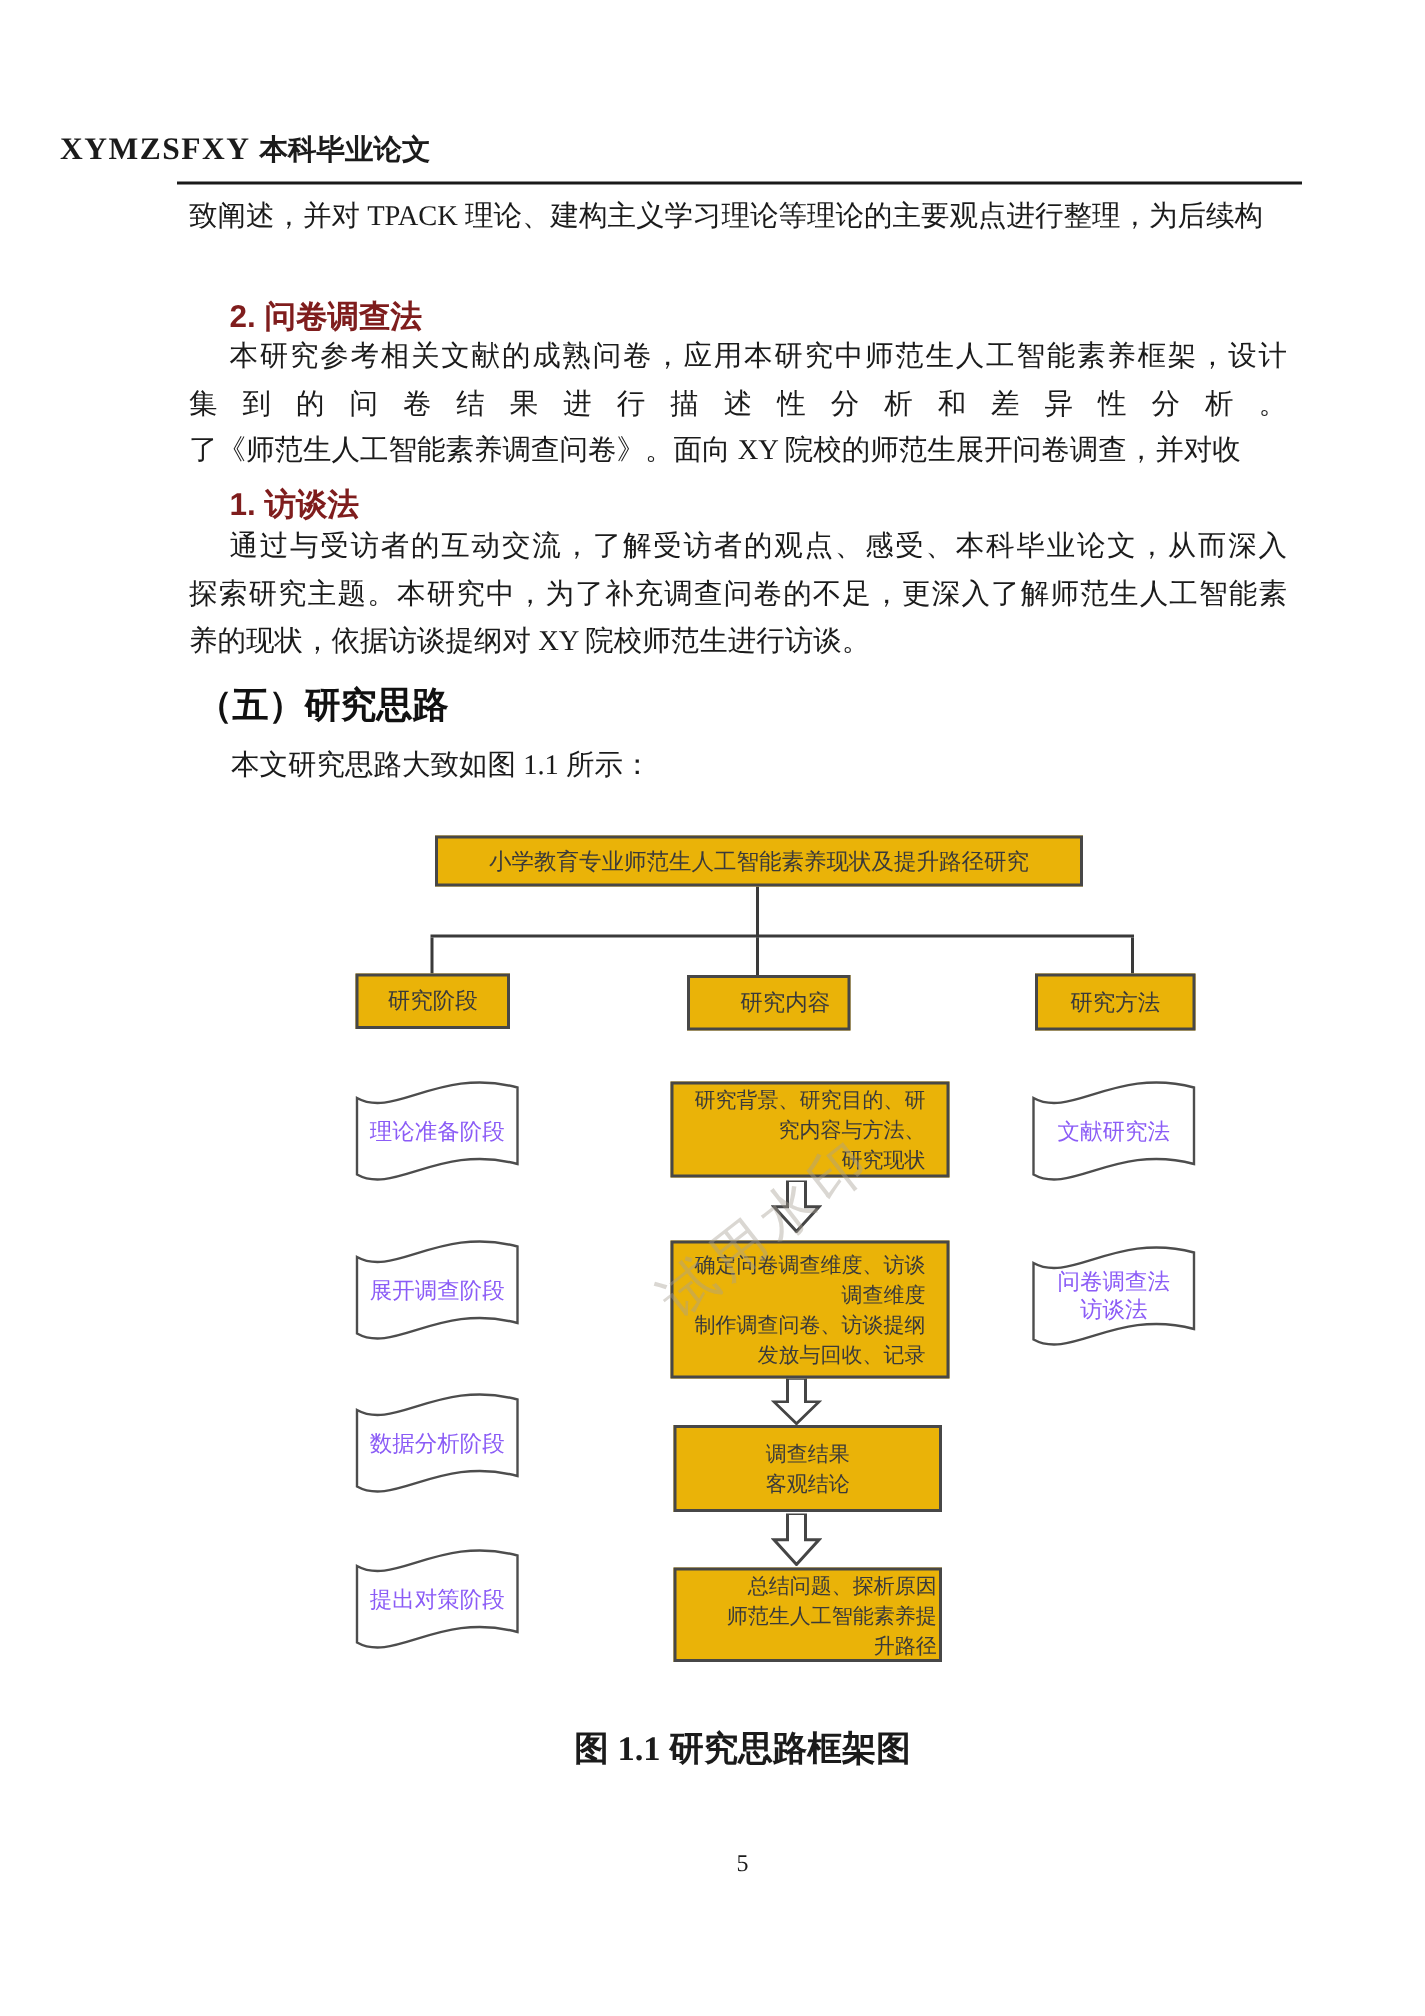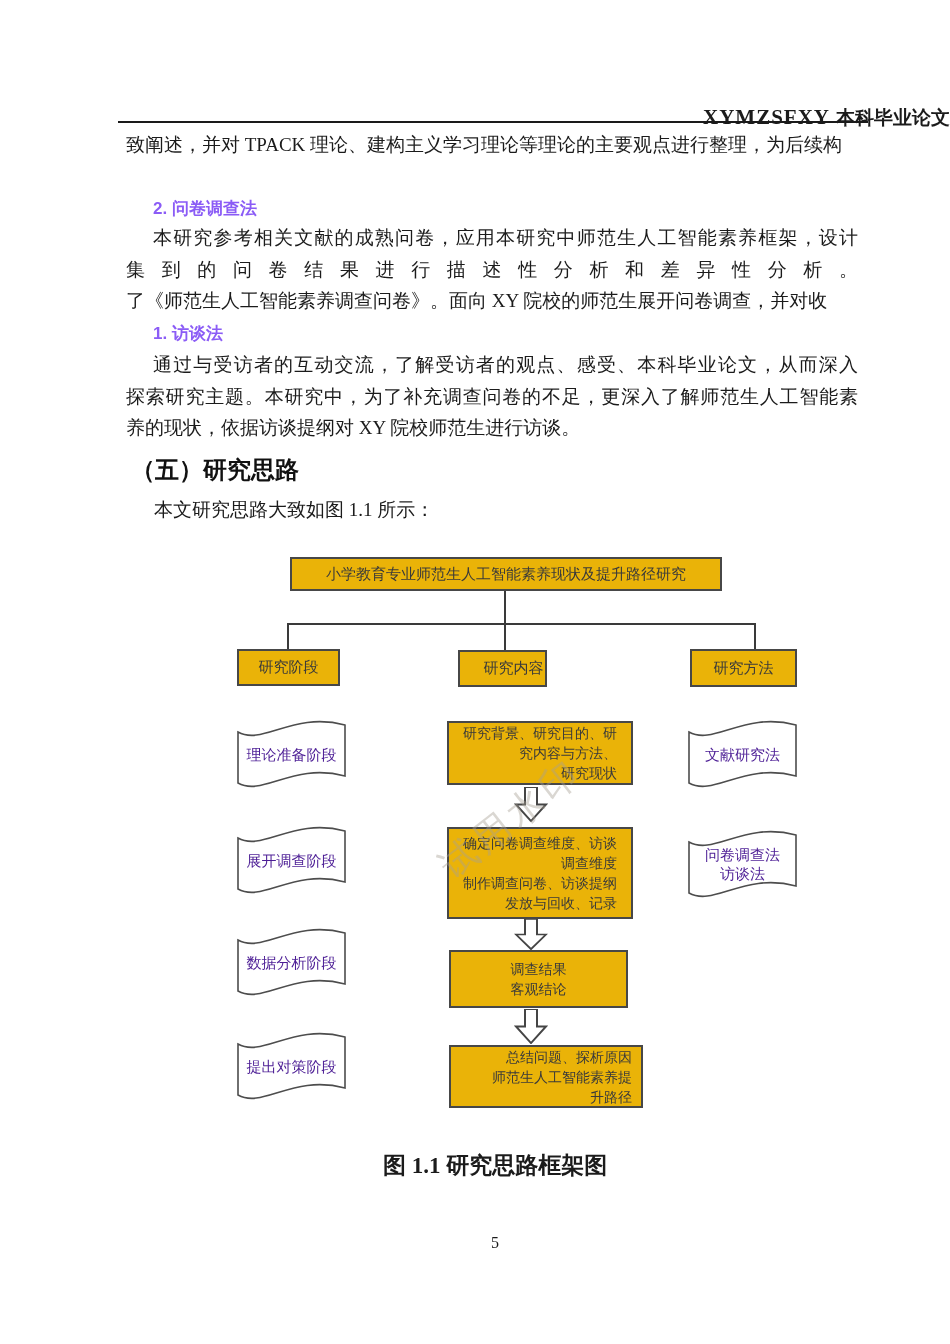--- a/index.html
+++ b/index.html
@@ -4,47 +4,47 @@
 <style>
   * { margin:0; padding:0; box-sizing:border-box; }
   html,body { background:#888; }
   .page {
     position:relative; width:950px; height:1344px; margin:0 auto;
     background:#ffffff; overflow:hidden;
     font-family:"Liberation Serif", serif; color:#1b1b1b;
   }
   .abs { position:absolute; }
   
-  .doc-header { left:40px; top:105px; width:910px; text-align:right; font-weight:bold; }
+  .doc-header { left:40px; top:87px; width:910px; text-align:left; font-weight:bold; }
   .title-latin { font-size:21px; letter-spacing:1px; font-family:"Liberation Serif",serif; }
   .title-cn { font-size:19px; margin-left:6px; }
   .header-rule { left:118px; top:121px; width:750px; height:2px; background:#1a1a1a; }
   
   .bodypara { left:126px; width:732px; font-size:19px; }
   .bodypara .ln { line-height:31.5px; text-align:justify; text-align-last:justify; }
   .bodypara .ln:last-child { text-align-last:left; }
   .bodypara.wide .ln { line-height:37px; }
   .bodypara.indent .ln:first-child { text-indent:27px; }
-  .subheading { left:153px; font-size:17px; font-weight:bold; font-family:"Liberation Sans",sans-serif; color:#8b5cf6; }
+  .subheading { left:153px; font-size:21px; font-weight:bold; font-family:"Liberation Sans",sans-serif; color:#7f1d1d; }
   .mainheading { left:131px; font-size:24px; font-weight:bold; font-family:"Liberation Sans",sans-serif; color:#111; }
   .leadline { left:126px; width:732px; font-size:19px; text-indent:28px; }
   
   .fc-box { border:2px solid #474747; background:#eab308;
     font-family:"Liberation Sans",sans-serif; color:#3a3a3a;
     display:flex; align-items:center; justify-content:center; text-align:center; z-index:2; }
   .fc-box.root { font-size:15px; }
   .fc-box.branch { font-size:15px; }
   .fc-box.step { font-size:14px; }
   .boxlines .ln { line-height:20px; text-align:right; }
   .cline { background:#3a3a3a; z-index:1; }
   .flag { z-index:2; }
   .flag svg { position:absolute; left:0; top:0; }
   .flag .flag-label { position:absolute; left:0; top:0; width:100%; height:100%;
     display:flex; flex-direction:column; align-items:center; justify-content:center;
-    font-family:"Liberation Sans",sans-serif; font-size:15px; color:#4c1d95; }
+    font-family:"Liberation Sans",sans-serif; font-size:15px; color:#8b5cf6; }
   .flag .flag-label .ln { line-height:19px; text-align:center; }
   .down-arrow { z-index:2; }
   .watermark { left:404px; top:760px; width:214px; height:118px; z-index:3;
     display:flex; align-items:center; justify-content:center;
     transform:rotate(-38deg); font-family:"Liberation Sans",sans-serif;
     font-size:37px; letter-spacing:5px; color:rgba(167,160,148,0.42);
     pointer-events:none; }
   .fig-caption { left:40px; top:1150px; width:910px; text-align:center;
     font-size:23px; font-weight:bold; }
   .page-number { left:40px; top:1234px; width:910px; text-align:center; font-size:16px; }
@@ -89,21 +89,21 @@
 
     <div class="abs cline" style="left:504px; top:591px; width:2px; height:34px;"></div>
     <div class="abs cline" style="left:287px; top:623px; width:469px; height:2px;"></div>
     <div class="abs cline" style="left:287px; top:625px; width:2px; height:24px;"></div>
     <div class="abs cline" style="left:504px; top:625px; width:2px; height:25px;"></div>
     <div class="abs cline" style="left:754px; top:625px; width:2px; height:24px;"></div>
 
     <div class="abs fc-box root" style="left:290px; top:557px; width:432px; height:34px;">小学教育专业师范生人工智能素养现状及提升路径研究</div>
 
     <div class="abs fc-box branch" style="left:237px; top:649px; width:103px; height:37px;">研究阶段</div>
-    <div class="abs fc-box branch" style="left:458px; top:650px; width:89px; height:37px;padding-left:22px;">研究内容</div>
+    <div class="abs fc-box branch" style="left:458px; top:650px; width:109px; height:37px;padding-left:22px;">研究内容</div>
     <div class="abs fc-box branch" style="left:690px; top:649px; width:107px; height:38px;">研究方法</div>
 
     <div class="abs flag" style="left:233px; top:714px; width:117px; height:80px;">
       <svg width="117" height="80" viewBox="0 0 117 80">
           <path d="M5,18 C30,32 60,-3 112,11 L112,62 C60,48 30,83 5,69 Z" fill="#ffffff" stroke="#4d4d4d" stroke-width="1.6"></path>
         </svg>
       <div class="flag-label">
           <span class="ln">理论准备阶段</span>
         </div>
     </div>
@@ -161,21 +161,21 @@
       <div>
           <div class="ln">调查结果</div>
           <div class="ln">客观结论</div>
         </div>
     </div>
     <div class="abs down-arrow" style="left:514px; top:1009px;">
       <svg width="34" height="35" viewBox="0 0 34 36" preserveAspectRatio="none">
           <path d="M11,0 H23 V18 H32 L17,35 L2,18 H11 Z" fill="#ffffff" stroke="#454545" stroke-width="2"></path>
         </svg>
     </div>
-    <div class="abs fc-box step boxlines" style="left:449px; top:1045px; width:194px; height:63px;padding-left:32px;">
+    <div class="abs fc-box step boxlines" style="left:449px; top:1045px; width:179px; height:63px;padding-left:32px;">
       <div>
           <div class="ln">总结问题、探析原因</div>
           <div class="ln">师范生人工智能素养提</div>
           <div class="ln">升路径</div>
         </div>
     </div>
 
     <div class="abs flag" style="left:684px; top:714px; width:117px; height:80px;">
       <svg width="117" height="80" viewBox="0 0 117 80">
           <path d="M5,18 C30,32 60,-3 112,11 L112,62 C60,48 30,83 5,69 Z" fill="#ffffff" stroke="#4d4d4d" stroke-width="1.6"></path>

